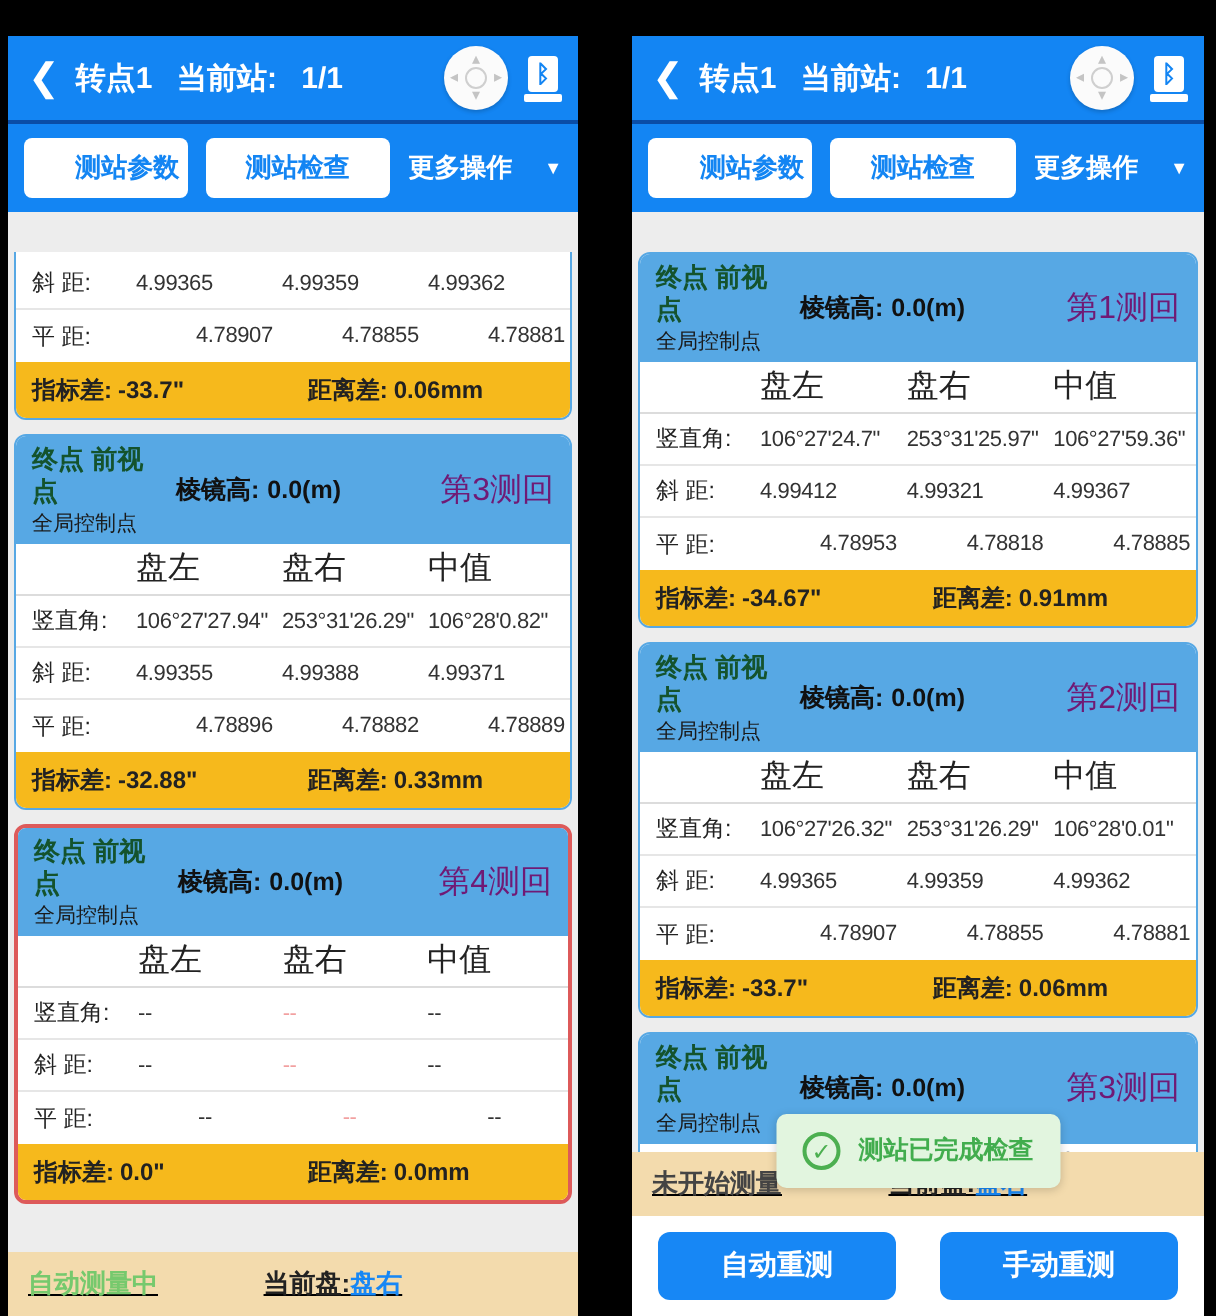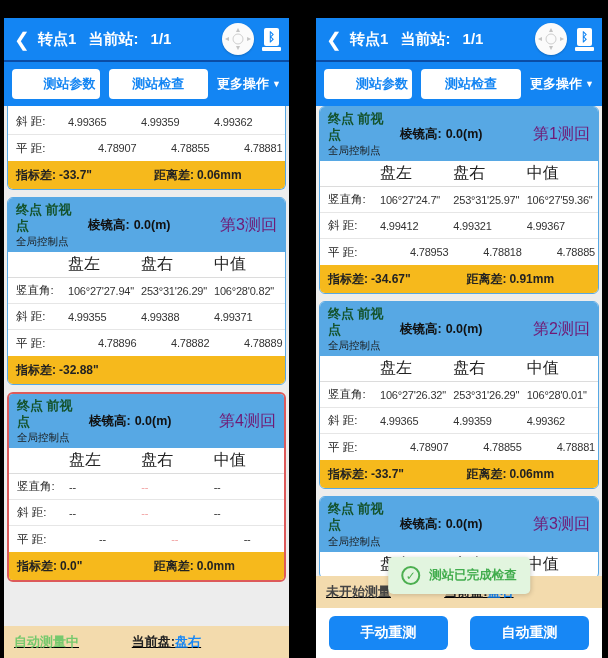--- a/index.html
+++ b/index.html
@@ -41,25 +41,25 @@
     height:44px;flex:0 0 44px;background:#1385f3;display:flex;align-items:center;
     padding:0 8px;gap:9px;box-sizing:border-box;
   }
   .tb-btn{
     background:#fff;color:#1385f3;font-weight:bold;font-size:13px;border:none;
     border-radius:4px;height:30px;padding:0 4px;cursor:pointer;
     font-family:inherit;
   }
   .tb-btn.b1{width:102px;text-align:right;}
   .tb-btn.b2{width:116px;}
-  .more{margin-left:auto;color:#fff;font-weight:bold;font-size:13px;display:flex;align-items:center;gap:3px;cursor:pointer;white-space:nowrap;}
+  .more{margin-left:auto;color:#fff;font-weight:bold;font-size:13px;display:flex;align-items:center;gap:16px;cursor:pointer;white-space:nowrap;}
   .more .arr{font-size:9px;}
 
   
-  .content{flex:1 1 auto;overflow:hidden;padding:0 3px 0;position:relative;}
+  .content{flex:1 1 auto;overflow:hidden;padding:20px 3px 0;position:relative;}
   .card{
     background:#fff;border:1px solid #57a8e4;border-radius:6px;overflow:hidden;
     margin-bottom:7px;
   }
   .card.partial{border-top:none;border-radius:0 0 6px 6px;padding-top:3px;}
   .card.alert{border:2px solid #dd5a5a;}
   .card-head{
     background:#57a8e4;display:flex;align-items:center;padding:4px 8px 3px;min-height:48px;box-sizing:border-box;
   }
   .head-left{width:68px;flex:0 0 68px;}
@@ -205,20 +205,21 @@
         <span class="td">4.99371</span>
       </div>
       <div class="tr">
         <span class="tl">平  距:</span>
         <span class="td">4.78896</span>
         <span class="td">4.78882</span>
         <span class="td">4.78889</span>
       </div>
       <footer class="card-foot">
         <span class="cf"><span>指标差:</span><span class="sp">-32.88"</span></span>
+        <span class="cf"><span>距离差:</span><span class="sp">0.33mm</span></span>
       </footer>
     </section>
 
     <section class="card alert">
       <header class="card-head">
         <div class="head-left">
           <div class="point-title">终点 前视点</div>
           <div class="point-sub">全局控制点</div>
         </div>
         <div class="head-prism">
@@ -406,16 +407,16 @@
     <span class="toast-circle">✓</span>
     <span class="toast-text">测站已完成检查</span>
   </div>
 
   <div class="status-bar">
     <span class="st-left dark">未开始测量</span>
     <span class="st-right"><span>当前盘:</span><span class="disk">盘右</span></span>
   </div>
 
   <div class="panel-footer">
+    <button class="solid-btn">自动重测</button>
     <button class="solid-btn">手动重测</button>
-    <button class="solid-btn">自动重测</button>
   </div>
 </div>
 
 </body></html>

